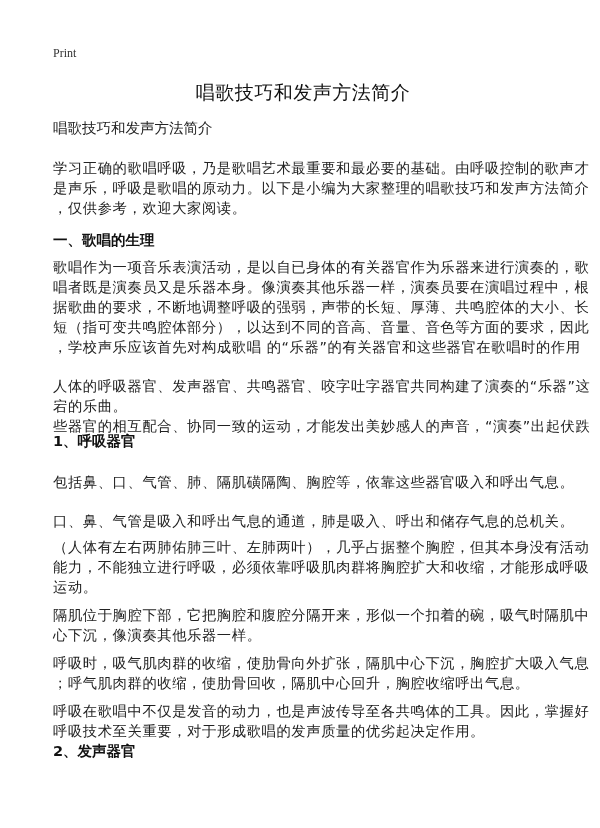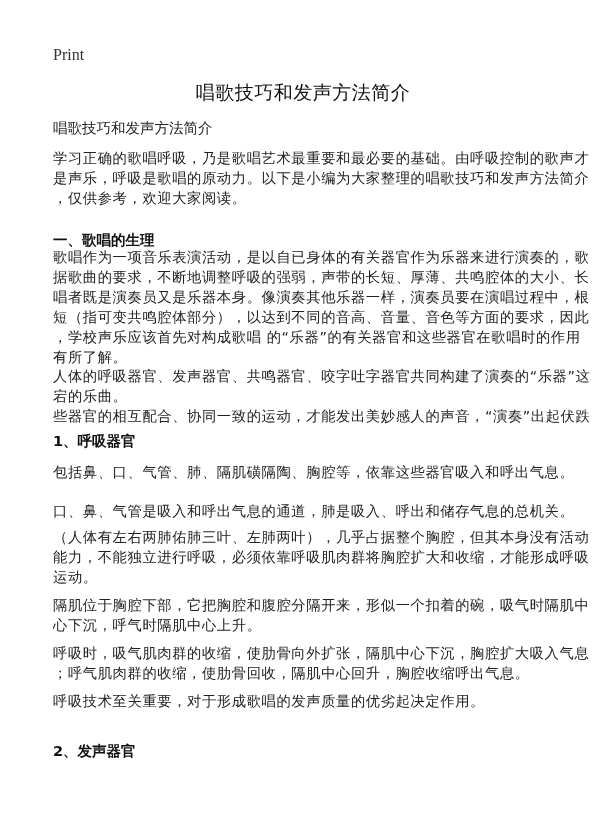--- a/index.html
+++ b/index.html
@@ -1,24 +1,24 @@
 <!DOCTYPE html>
 <html><head>
   <meta charset="utf-8">
   <style>
     html, body { margin: 0; padding: 0; background: #ffffff; }
     body { width: 600px; height: 828px; overflow: hidden; position: relative;
            font-family: "DejaVu Sans", "Liberation Sans", sans-serif; color: #1a1a1a; }
     .page { position: absolute; left: 53px; top: 0; width: 500px; }
     .print { position: absolute; left: 0; top: 46px; font-family: "Liberation Serif", "DejaVu Serif", serif;
-             font-size: 16px; color: #333; }
+             font-size: 12px; color: #333; }
     .title { position: absolute; left: 0; top: 80px; width: 500px; text-align: center;
              font-size: 19px; color: #111; letter-spacing: 0.5px; }
     .subtitle { position: absolute; left: 0; top: 119px; font-size: 14.5px; color: #222; white-space: nowrap; }
-    .para { position: absolute; left: 0; font-size: 14.3px; line-height: 20px; color: #222; white-space: nowrap; letter-spacing: 0.6px; }
+    .para { position: absolute; left: 0; font-size: 14.3px; line-height: 20px; color: #222; white-space: nowrap; letter-spacing: 0.6px; margin-top: 10px; }
     .para .ln { display: block; }
     .heading { position: absolute; left: 0; font-size: 14.5px; font-weight: bold; color: #111; white-space: nowrap; }
   </style>
 </head>
 <body>
 
 <div class="page">
   <div class="print">Print</div>
   <div class="title">唱歌技巧和发声方法简介</div>
   <div class="subtitle">唱歌技巧和发声方法简介</div>
@@ -26,25 +26,24 @@
   <div class="para" style="top:148px">
     <span class="ln">学习正确的歌唱呼吸，乃是歌唱艺术最重要和最必要的基础。由呼吸控制的歌声才</span>
     <span class="ln">是声乐，呼吸是歌唱的原动力。以下是小编为大家整理的唱歌技巧和发声方法简介</span>
     <span class="ln">，仅供参考，欢迎大家阅读。</span>
   </div>
 
   <div class="heading" style="top:231px">一、歌唱的生理</div>
 
   <div class="para" style="top:247px">
     <span class="ln">歌唱作为一项音乐表演活动，是以自已身体的有关器官作为乐器来进行演奏的，歌</span>
+    <span class="ln">唱者既是演奏员又是乐器本身。像演奏其他乐器一样，演奏员要在演唱过程中，根</span>
     <span class="ln">据歌曲的要求，不断地调整呼吸的强弱，声带的长短、厚薄、共鸣腔体的大小、长</span>
-    <span class="ln">唱者既是演奏员又是乐器本身。像演奏其他乐器一样，演奏员要在演唱过程中，根</span>
     <span class="ln">短（指可变共鸣腔体部分），以达到不同的音高、音量、音色等方面的要求，因此</span>
     <span class="ln">，学校声乐应该首先对构成歌唱 的“乐器”的有关器官和这些器官在歌唱时的作用</span>
-    <span class="ln">有所了解。</span>
   </div>
 
   <div class="para" style="top:366px">
     <span class="ln">人体的呼吸器官、发声器官、共鸣器官、咬字吐字器官共同构建了演奏的“乐器”这</span>
     <span class="ln">宕的乐曲。</span>
     <span class="ln">些器官的相互配合、协同一致的运动，才能发出美妙感人的声音，“演奏”出起伏跌</span>
   </div>
 
   <div class="heading" style="top:432px">1、呼吸器官</div>
 
@@ -57,26 +56,27 @@
   </div>
 
   <div class="para" style="top:527px">
     <span class="ln">（人体有左右两肺佑肺三叶、左肺两叶），几乎占据整个胸腔，但其本身没有活动</span>
     <span class="ln">能力，不能独立进行呼吸，必须依靠呼吸肌肉群将胸腔扩大和收缩，才能形成呼吸</span>
     <span class="ln">运动。</span>
   </div>
 
   <div class="para" style="top:595px">
     <span class="ln">隔肌位于胸腔下部，它把胸腔和腹腔分隔开来，形似一个扣着的碗，吸气时隔肌中</span>
-    <span class="ln">心下沉，呼气时隔肌中心上升。</span>
+    <span class="ln">心下沉，像演奏其他乐器一样。</span>
   </div>
 
   <div class="para" style="top:643px">
     <span class="ln">呼吸时，吸气肌肉群的收缩，使肋骨向外扩张，隔肌中心下沉，胸腔扩大吸入气息</span>
     <span class="ln">；呼气肌肉群的收缩，使肋骨回收，隔肌中心回升，胸腔收缩呼出气息。</span>
   </div>
 
   <div class="para" style="top:691px">
+    <span class="ln">呼吸在歌唱中不仅是发音的动力，也是声波传导至各共鸣体的工具。因此，掌握好</span>
     <span class="ln">呼吸技术至关重要，对于形成歌唱的发声质量的优劣起决定作用。</span>
   </div>
 
   <div class="heading" style="top:742px">2、发声器官</div>
 </div>
 
 </body></html>

